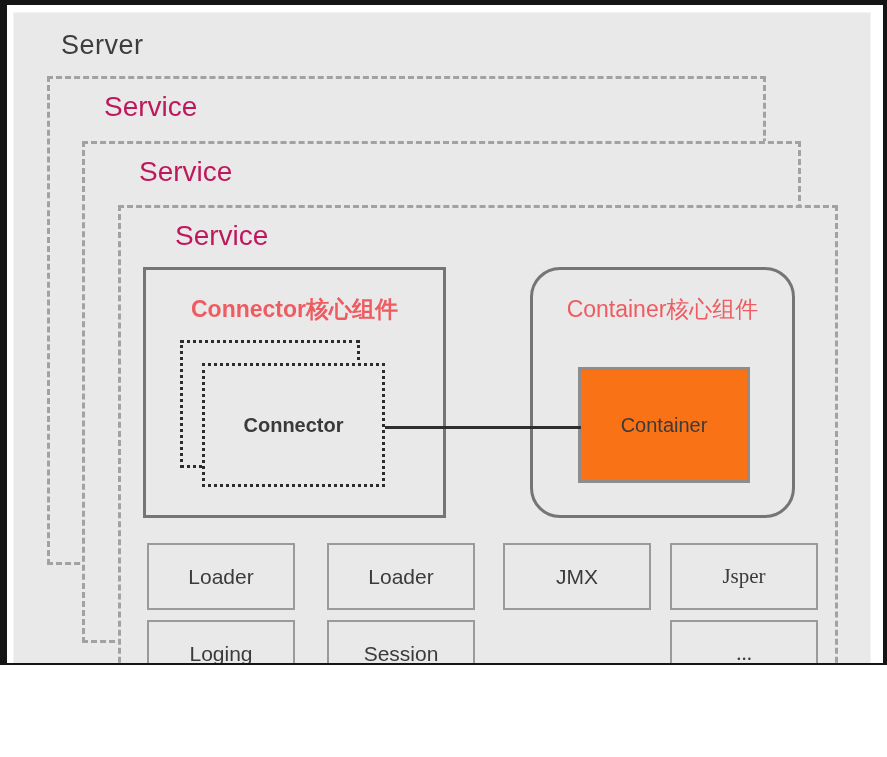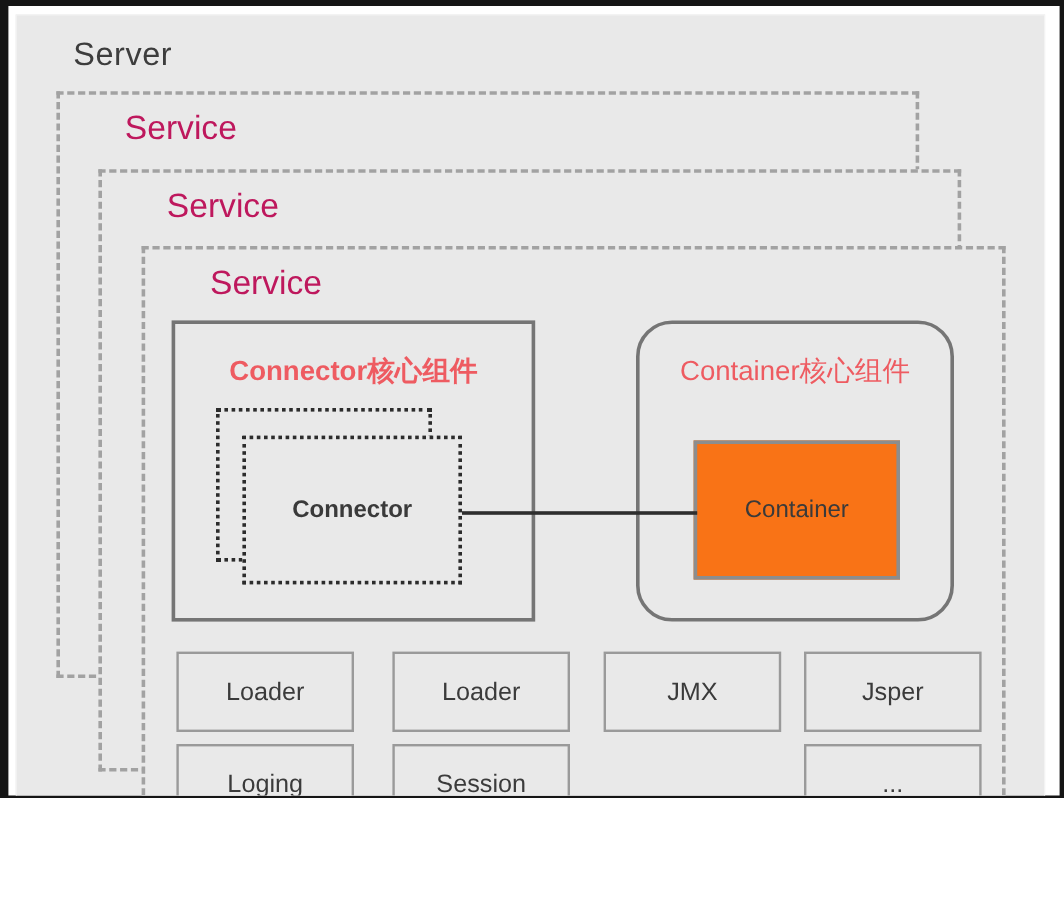--- a/index.html
+++ b/index.html
@@ -94,21 +94,21 @@
     width: 148px; height: 67px;
     border: 2px solid #9a9a9a;
     background: #e9e9e9;
     display: flex; align-items: center; justify-content: center;
     font-size: 21px;
     color: #3b3b3b;
   }
   .col-0 { left: 26px; }
   .col-1 { left: 206px; }
   .col-2 { left: 382px; }
-  .col-3 { left: 549px; }
+  .col-3 { left: 549px; font-family: Liberation Serif, serif; }
   .row-0 { top: 335px; }
   .row-1 { top: 412px; }
 
   .watermark {
     position: absolute;
     left: 688px; top: 697px;
     z-index: 10;
     font-size: 21px;
     color: #8e8e8e;
     letter-spacing: 1px;

